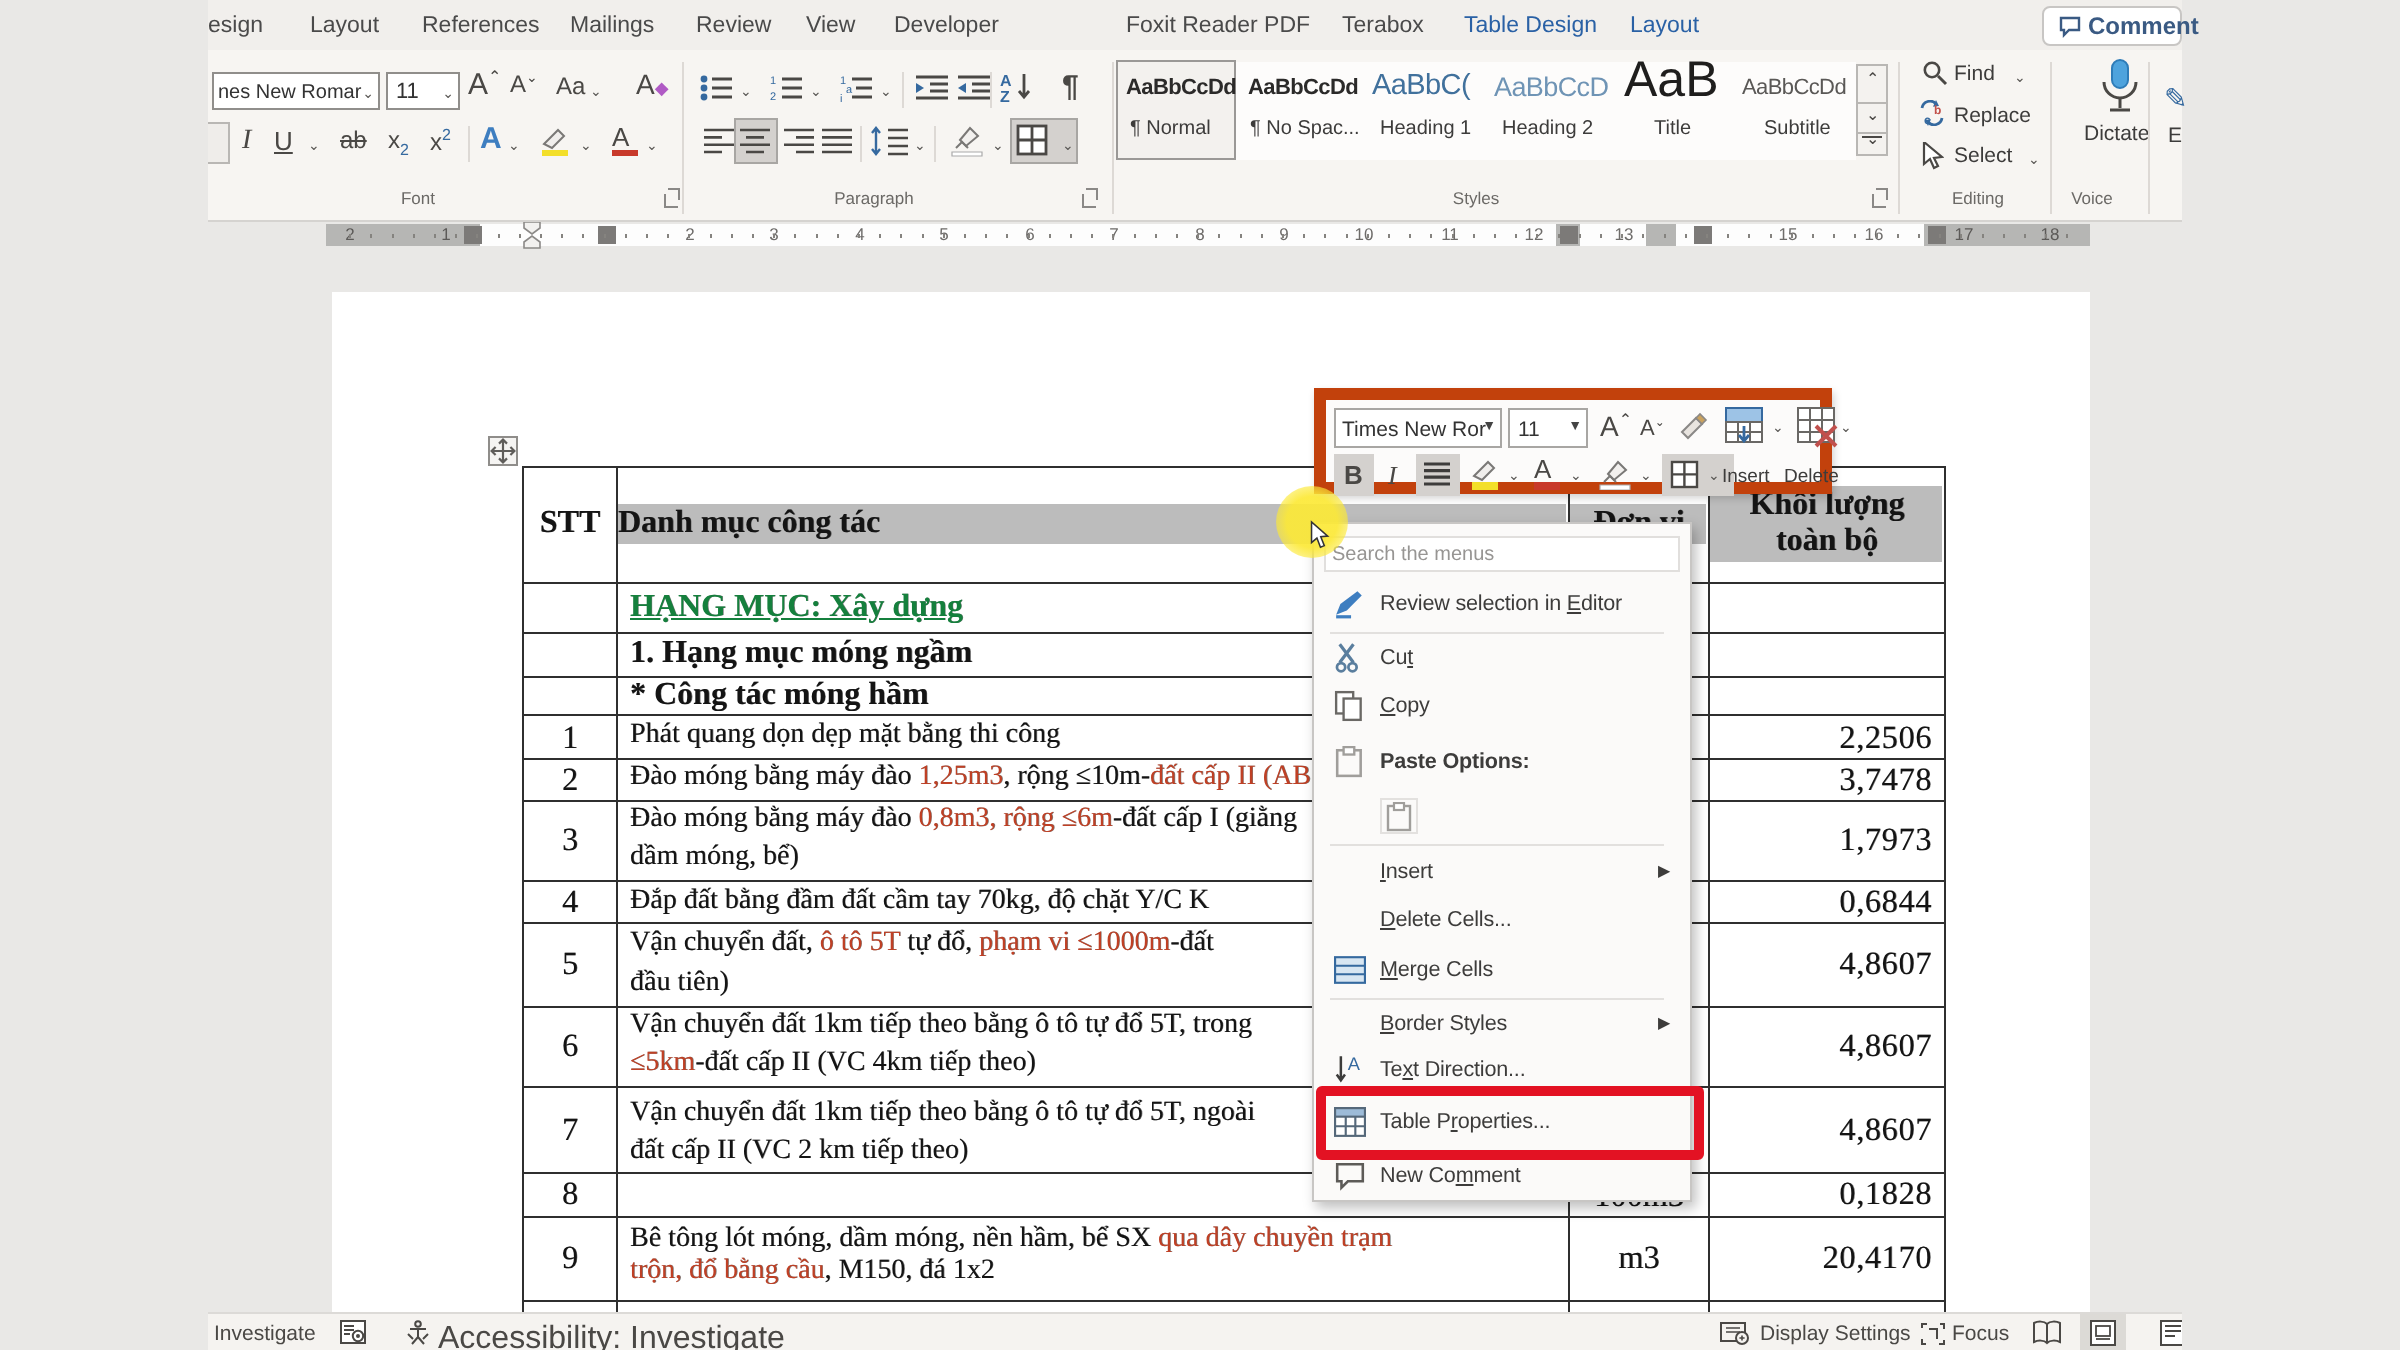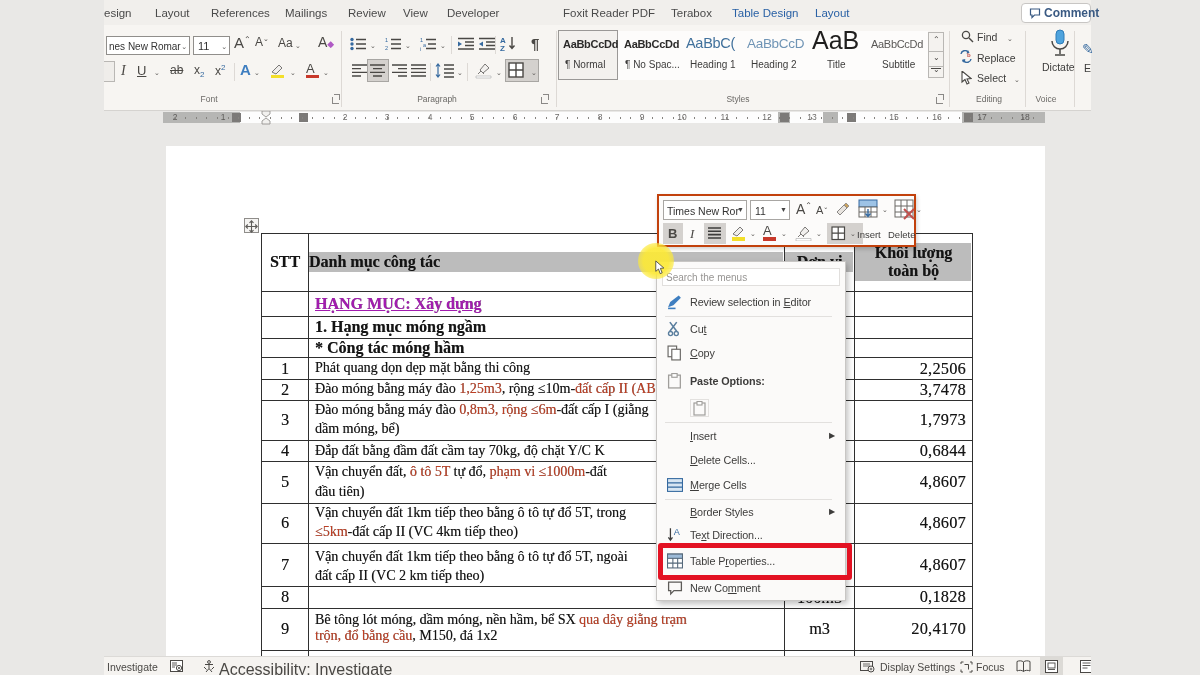--- a/index.html
+++ b/index.html
@@ -28,21 +28,21 @@
   .num { position:absolute; font-family:"Liberation Serif", serif; font-size:16.2px; color:#141414; text-align:center; }
   .qty { position:absolute; font-family:"Liberation Serif", serif; font-size:16.2px; color:#141414; text-align:right; letter-spacing:0.3px; }
   
   #menu { left:656px; top:261px; width:190px; height:340px; background:#fbfaf9; border:1px solid #c8c6c4; box-shadow:2px 3px 6px rgba(0,0,0,0.25); }
   .mi { position:absolute; left:0; width:100%; font-size:10.8px; color:#3d3c3b; letter-spacing:-0.1px; }
   .mi .lbl { position:absolute; left:33px; top:0; }
   .mi .ico { position:absolute; left:10px; top:-2px; width:16px; height:16px; }
   .msep { position:absolute; left:8px; width:167px; height:1px; background:#e2e0de; }
   .marrow { position:absolute; right:10px; top:1px; font-size:8px; color:#3d3c3b; }
   
-  #minibar { left:657px; top:194px; width:259px; height:53px; background:#fcfbfa; border:2px solid #c2410c; box-shadow:1px 2px 4px rgba(0,0,0,0.18); }
+  #minibar { left:657px; top:194px; width:259px; height:53px; background:#fcfbfa; border:6px solid #c2410c; box-shadow:1px 2px 4px rgba(0,0,0,0.18); }
   
   #ruler { left:163px; top:112px; width:882px; height:11px; background:#fdfdfd; }
   .rgray { position:absolute; top:0; height:11px; background:#b6b6b4; }
   .rnum { position:absolute; top:0; height:11px; line-height:11px; font-size:8.5px; color:#6e6c6a; text-align:center; width:12px; }
   .rmark { position:absolute; top:1px; width:9px; height:9px; background:#7c7a78; }
 </style>
 </head>
 <body>
 
 <div id="tabs" class="abs">
@@ -326,21 +326,21 @@
   <div class="cellline" style="left:308px; top:233px; width:1px; height:424px;"></div>
   <div class="cellline" style="left:784px; top:233px; width:1px; height:424px;"></div>
   <div class="cellline" style="left:854px; top:233px; width:1px; height:424px;"></div>
   <div class="cellline" style="left:972px; top:233px; width:1px; height:424px;"></div>
 
   <div class="rowtxt" style="left:261px; top:253px; width:48px; text-align:center; font-weight:bold; font-size:16px;">STT</div>
   <div class="rowtxt" style="left:309px; top:253px; width:462px; font-weight:bold; font-size:16px;">Danh mục công tác</div>
   <div class="rowtxt" style="left:785px; top:253px; width:69px; text-align:center; font-weight:bold; font-size:16px;">Đơn vị</div>
   <div class="rowtxt" style="left:855px; top:244px; width:117px; text-align:center; font-weight:bold; font-size:16px;">Khối lượng<br>toàn bộ</div>
 
-  <div class="rowtxt" style="left:315px; top:295px; font-weight:bold; font-size:16px; color:#a21caf; text-decoration:underline;">HẠNG MỤC: Xây dựng</div>
+  <div class="rowtxt" style="left:315px; top:295px; font-weight:bold; font-size:16px; color:#15803d; text-decoration:underline;">HẠNG MỤC: Xây dựng</div>
   <div class="rowtxt" style="left:315px; top:318px; font-weight:bold; font-size:16px;">1. Hạng mục móng ngầm</div>
   <div class="rowtxt" style="left:315px; top:339px; font-weight:bold; font-size:16px;">* Công tác móng hầm</div>
 
   <div class="num" style="left:261px; top:360px; width:48px;">1</div>
   <div class="num" style="left:261px; top:381px; width:48px;">2</div>
   <div class="num" style="left:261px; top:411px; width:48px;">3</div>
   <div class="num" style="left:261px; top:442px; width:48px;">4</div>
   <div class="num" style="left:261px; top:473px; width:48px;">5</div>
   <div class="num" style="left:261px; top:514px; width:48px;">6</div>
   <div class="num" style="left:261px; top:556px; width:48px;">7</div>
@@ -352,21 +352,21 @@
     <div class="rowtxt" style="left:0; top:23px;">Đào móng bằng máy đào <span class="red">1,25m3</span>, rộng ≤10m-<span class="red">đất cấp II (AB.25112)</span></div>
     <div class="rowtxt" style="left:0; top:44px;">Đào móng bằng máy đào <span class="red">0,8m3, rộng ≤6m</span>-đất cấp I (giằng</div>
     <div class="rowtxt" style="left:0; top:63px;">dầm móng, bể)</div>
     <div class="rowtxt" style="left:0; top:85px;">Đắp đất bằng đầm đất cầm tay 70kg, độ chặt Y/C K</div>
     <div class="rowtxt" style="left:0; top:106px;">Vận chuyển đất, <span class="red">ô tô 5T</span> tự đổ, <span class="red">phạm vi ≤1000m</span>-đất</div>
     <div class="rowtxt" style="left:0; top:126px;">đầu tiên)</div>
     <div class="rowtxt" style="left:0; top:147px;">Vận chuyển đất 1km tiếp theo bằng ô tô tự đổ 5T, trong</div>
     <div class="rowtxt" style="left:0; top:166px;"><span class="red">≤5km</span>-đất cấp II (VC 4km tiếp theo)</div>
     <div class="rowtxt" style="left:0; top:191px;">Vận chuyển đất 1km tiếp theo bằng ô tô tự đổ 5T, ngoài</div>
     <div class="rowtxt" style="left:0; top:210px;">đất cấp II (VC 2 km tiếp theo)</div>
-    <div class="rowtxt" style="left:0; top:254px;">Bê tông lót móng, dầm móng, nền hầm, bể SX <span class="red">qua dây giằng trạm</span></div>
+    <div class="rowtxt" style="left:0; top:254px;">Bê tông lót móng, dầm móng, nền hầm, bể SX <span class="red">qua dây chuyền trạm</span></div>
     <div class="rowtxt" style="left:0; top:270px;"><span class="red">trộn, đổ bằng cầu</span>, M150, đá 1x2</div>
   </div>
 
   <div class="num" style="left:785px; top:589px; width:69px;">100m3</div>
   <div class="num" style="left:785px; top:620px; width:69px;">m3</div>
 
   <div class="qty" style="left:855px; top:360px; width:111px;">2,2506</div>
   <div class="qty" style="left:855px; top:381px; width:111px;">3,7478</div>
   <div class="qty" style="left:855px; top:411px; width:111px;">1,7973</div>
   <div class="qty" style="left:855px; top:442px; width:111px;">0,6844</div>

